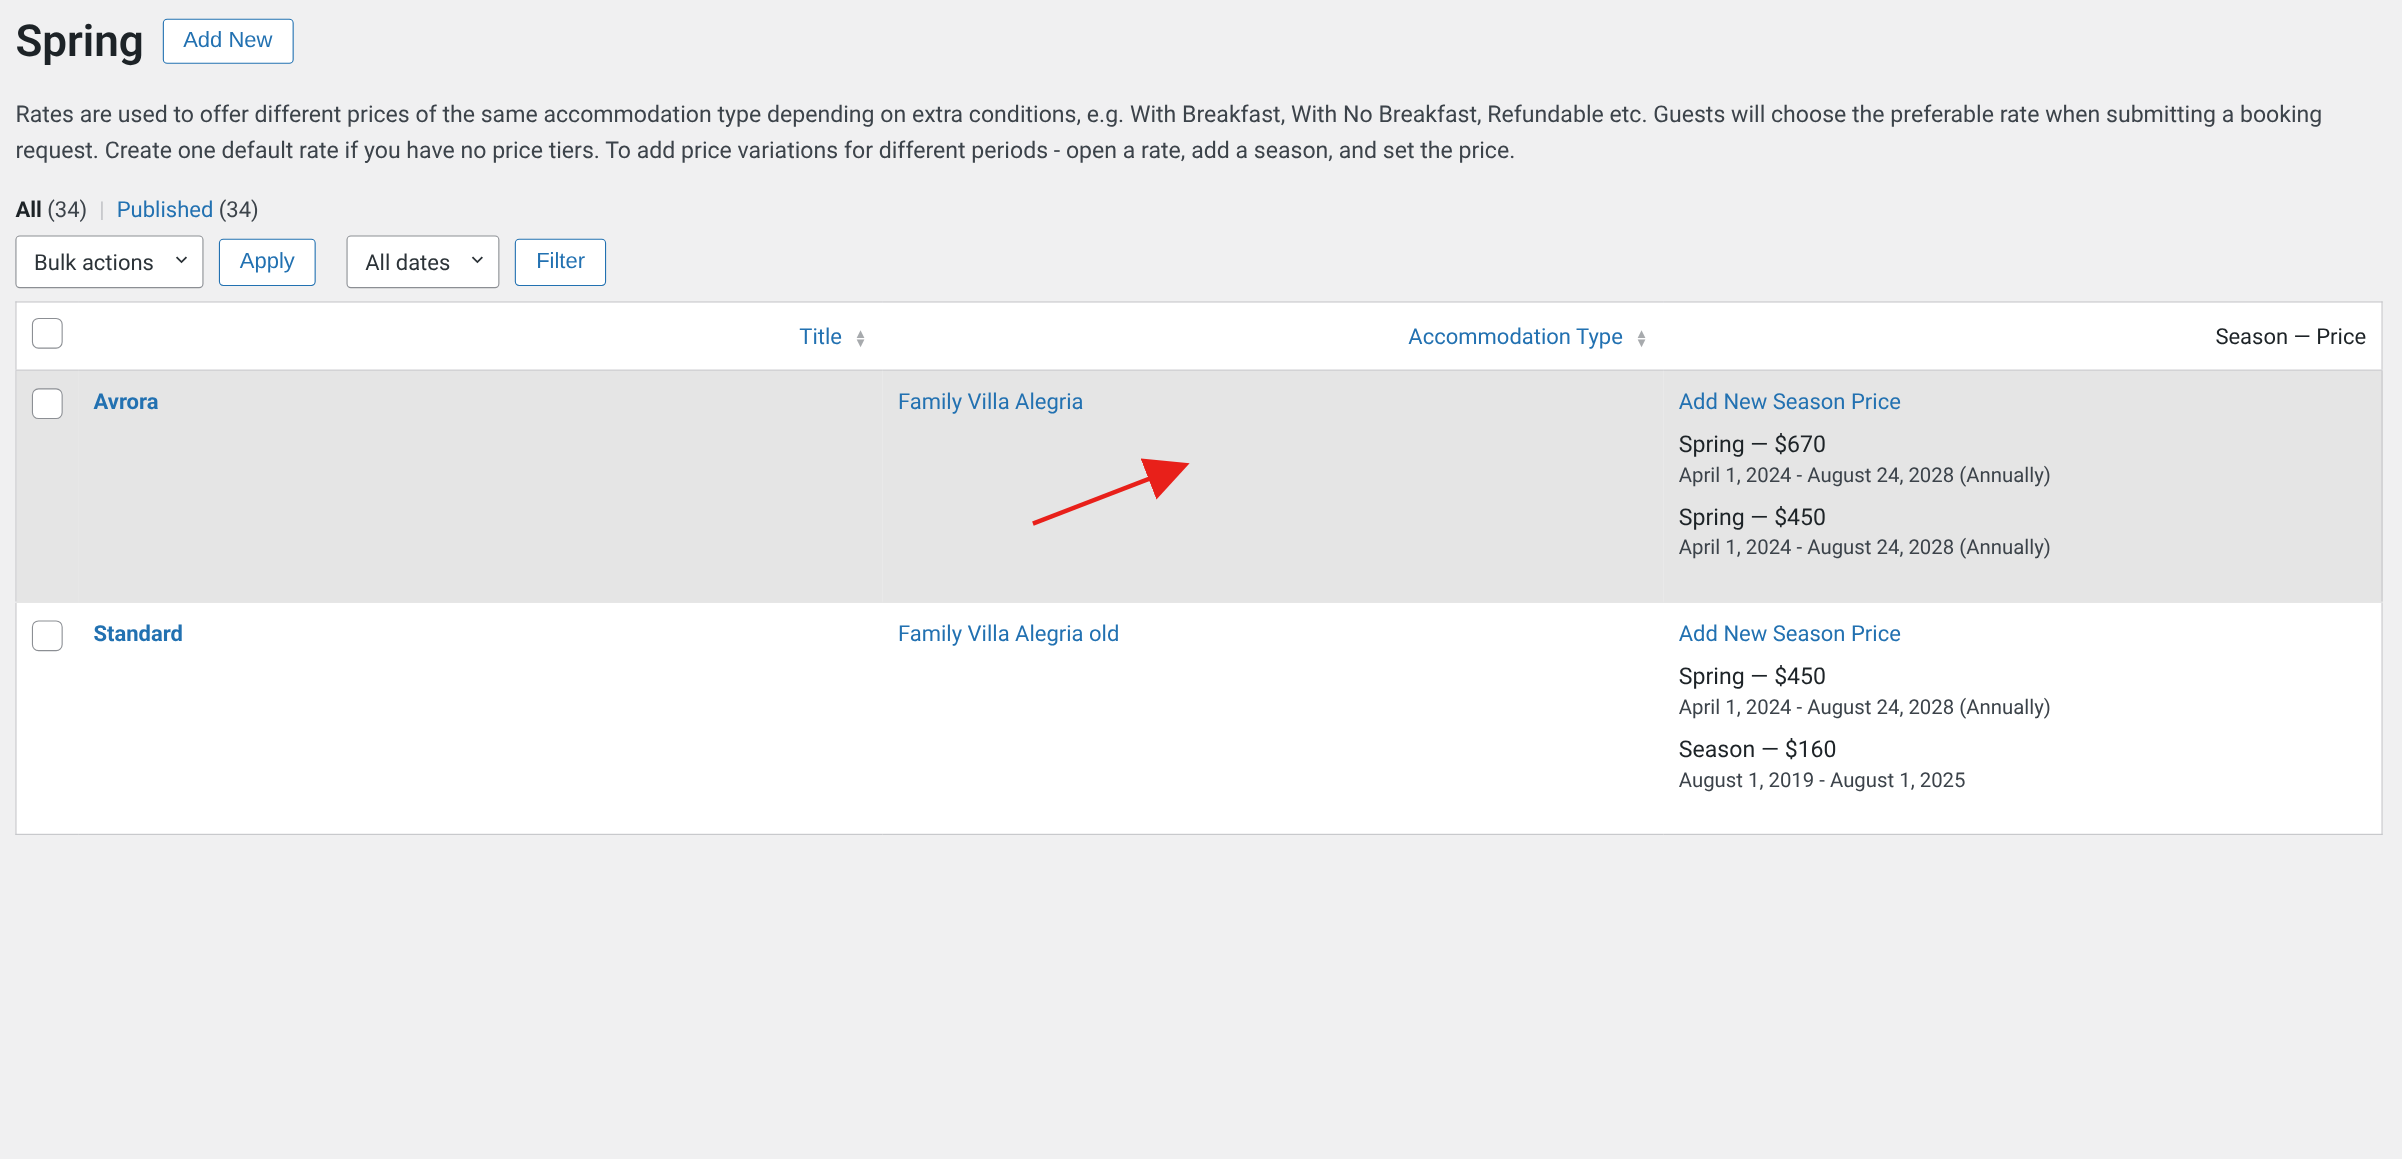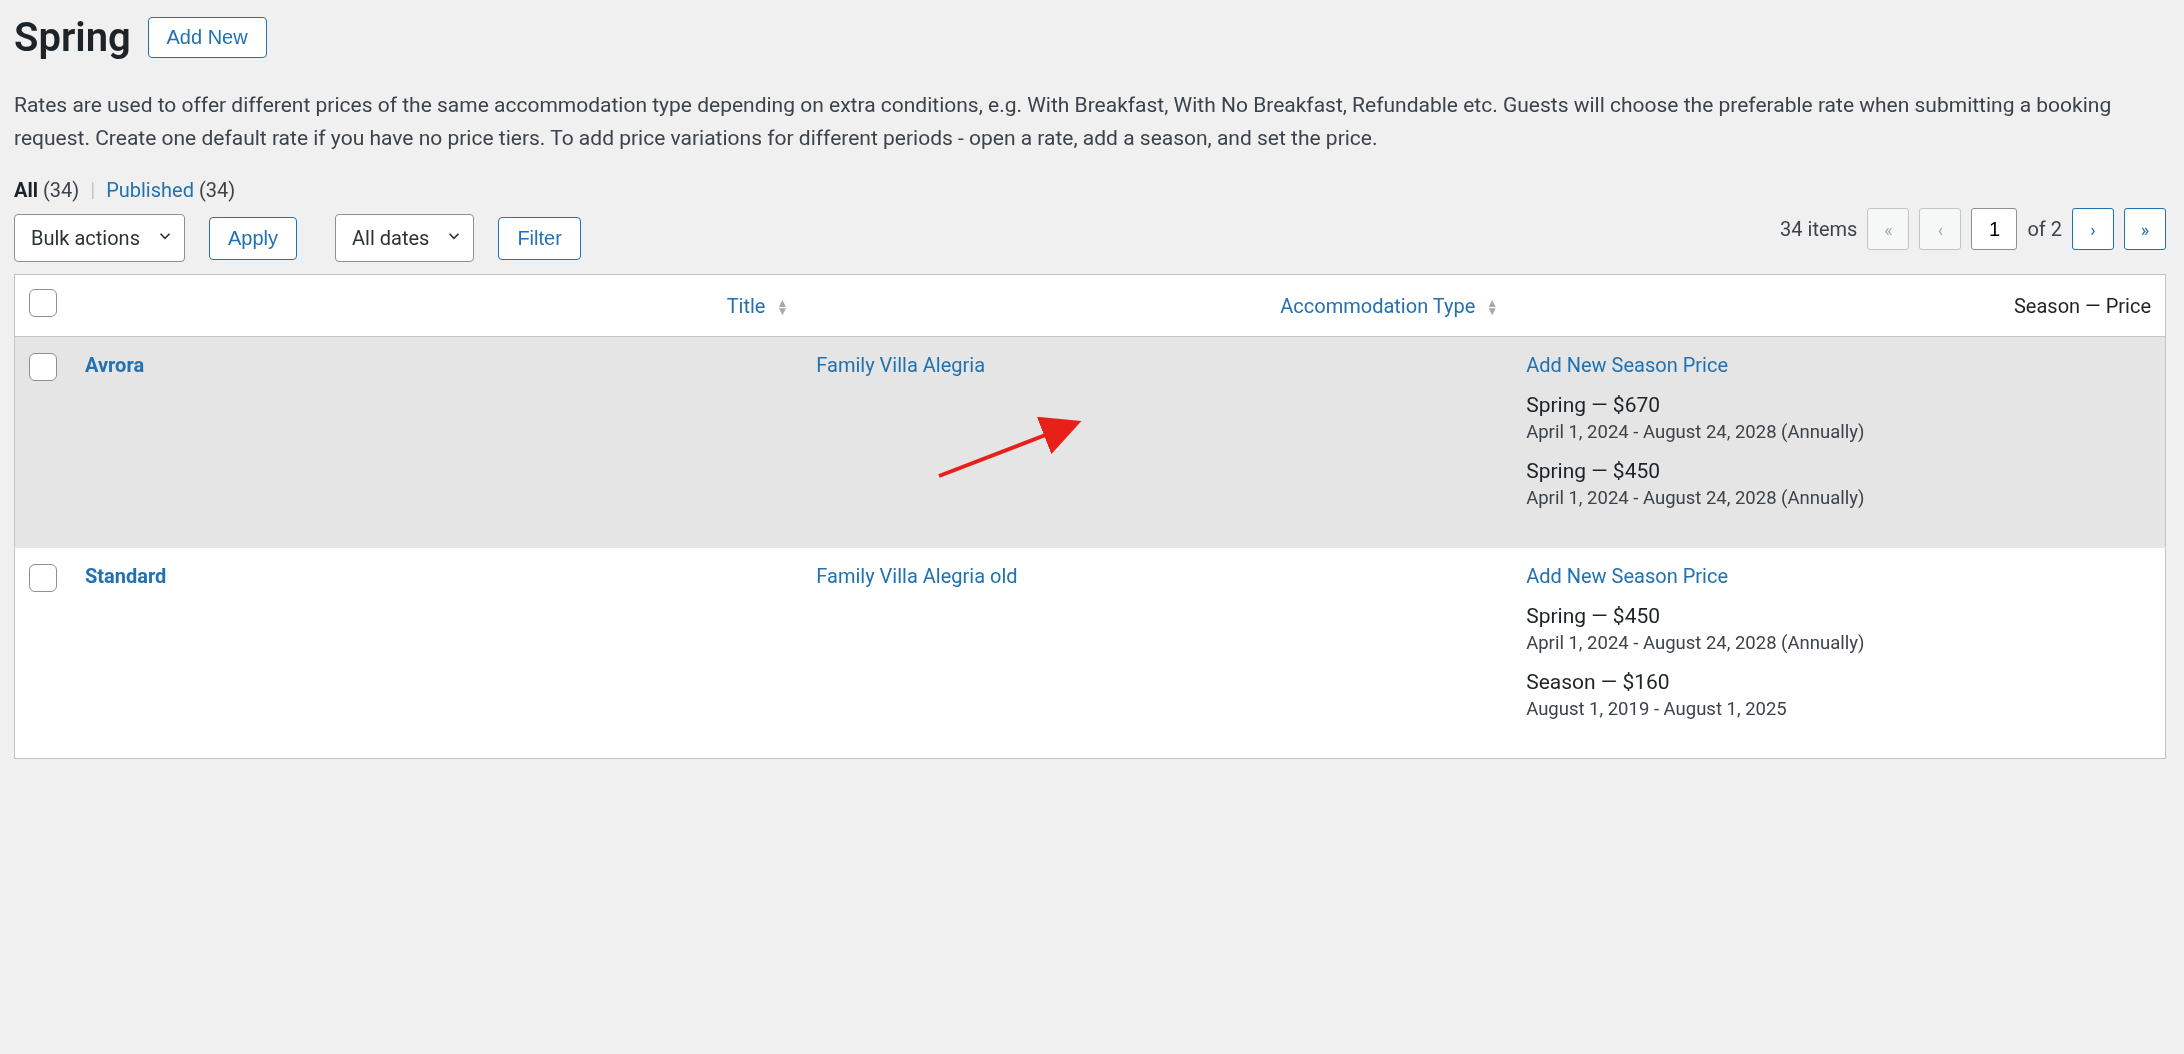--- a/index.html
+++ b/index.html
@@ -51,21 +51,21 @@
   .tablenav {
     display: flex;
     justify-content: space-between;
     align-items: flex-start;
     margin-top: 6px;
     gap: 20px;
   }
   .actions-left {
     display: flex;
     align-items: center;
-    gap: 24px;
+    gap: 14px;
     margin-top: 6px;
   }
   .right-stack {
     display: flex;
     flex-direction: column;
     align-items: flex-end;
     gap: 10px;
   }
   .search-row { display: flex; gap: 10px; align-items: center; }
   .search-input {
@@ -220,31 +220,20 @@
         <span>All dates</span>
         <span class="chev">
           <svg width="18" height="18" viewBox="0 0 24 24" fill="none" stroke="currentColor" stroke-width="2.2">
               <polyline points="6 9 12 15 18 9"></polyline>
             </svg>
         </span>
       </div>
       <button class="btn">Filter</button>
     </div>
 
-    <div class="right-stack">
-      <div class="page-row">
-        <span>34 items</span>
-        <span class="page-btn">«</span>
-        <span class="page-btn">‹</span>
-        <input class="page-input" value="1" style="">
-        <span>of 2</span>
-        <span class="page-btn active">›</span>
-        <span class="page-btn active">»</span>
-      </div>
-    </div>
   </div>
 
   <div style="position:relative;">
   <table class="list">
     <thead>
       <tr>
         <th class="cb"><span class="chk"></span></th>
         <th class="title-c">
           <a href="#" class="col">
             <span>Title</span>

